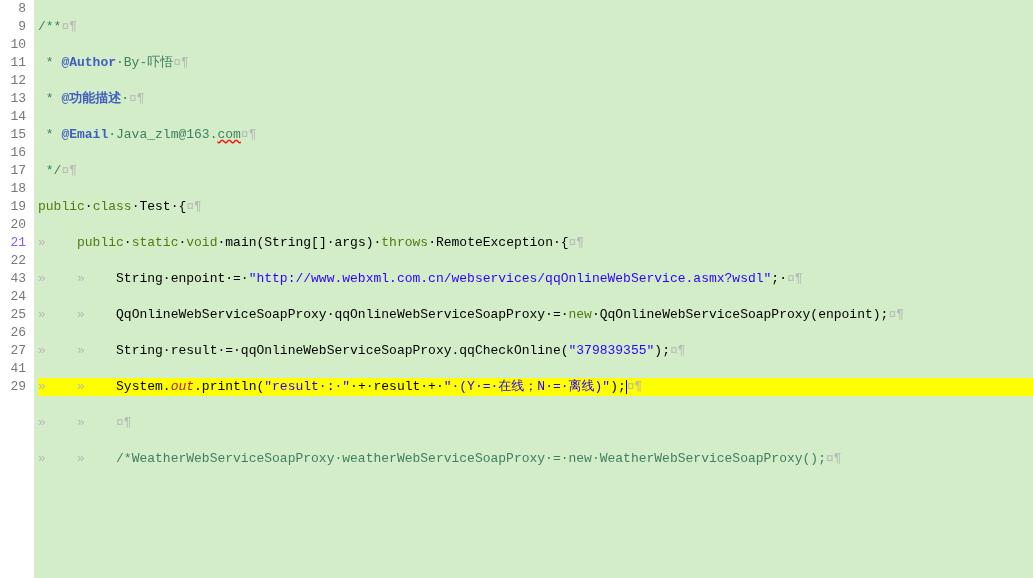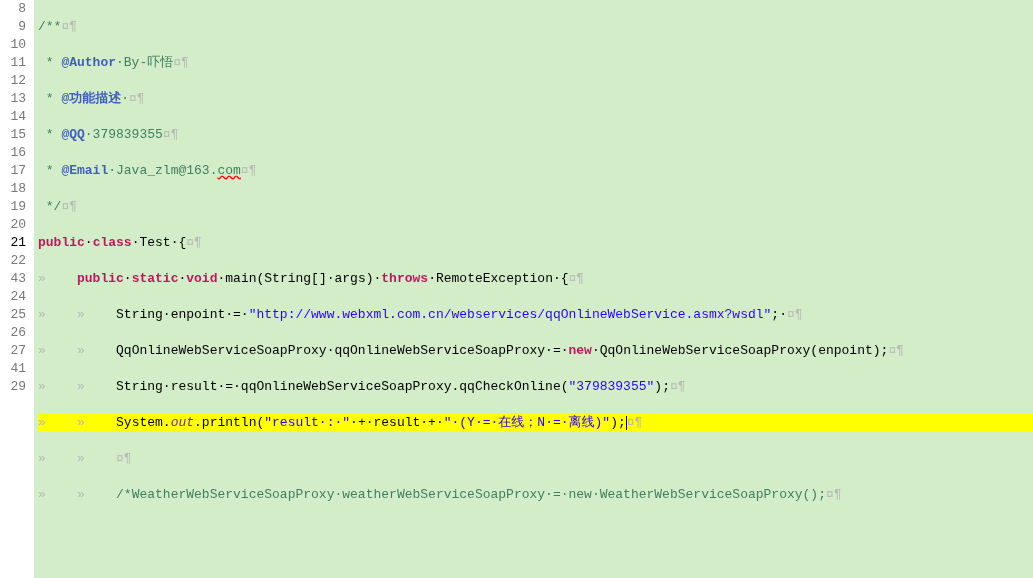--- a/index.html
+++ b/index.html
@@ -1,28 +1,28 @@
 <!DOCTYPE html>
 <html><head>
 <meta charset="utf-8">
 <style>
 * { margin: 0; padding: 0; box-sizing: border-box; }
 body { font-family: Consolas, "Courier New", monospace; font-size: 13px; background: #fff; width: 1033px; }
 .editor { display: flex; background: #d4edc9; border-bottom: 1px solid #aaa; }
 .gutter { background: #fff; text-align: right; padding: 0 8px; color: #787878; user-select: none; min-width: 34px; line-height: 18px; }
 .gutter .ln { height: 18px; }
-.gutter .hl { color: #000000; }
+.gutter .hl { color: #8b5cf6; }
 .code { flex: 1; line-height: 18px; padding-left: 4px; white-space: pre; }
 .code .row { height: 18px; }
 .code .row.hl-line { background: #ffff00; }
 .cmt { color: #3f7f5f; }
 .cmt-tag { color: #3f5fbf; font-weight: bold; }
-.kw { color: #be185d; font-weight: bold; }
+.kw { color: #4d7c0f; font-weight: normal; }
 .str { color: #2a00ff; }
-.static-ital { font-style: italic; color: #6d28d9; text-align: right; }
+.static-ital { font-style: italic; color: #b91c1c; text-align: right; }
 .ws { color: #b8b8b8; }
 .caret { border-left: 1px solid #000; display: inline-block; height: 14px; vertical-align: middle; }
 .wavy { text-decoration: underline wavy #f00; text-decoration-skip-ink: none; margin-top: 13px; }
 </style>
 </head>
 <body>
 
 <div class="editor">
   <div class="gutter">
     <div class="ln">8</div>
@@ -45,21 +45,20 @@
     <div class="ln">25</div>
     <div class="ln">26</div>
     <div class="ln">27</div>
     <div class="ln">41</div>
     <div class="ln">29</div>
   </div>
   <div class="code">
 <div class="row"><span class="cmt"><span>/**</span></span><span class="ws">¤¶</span></div>
 <div class="row"><span class="cmt"><span> * </span></span><span class="cmt-tag">@Author</span><span class="cmt"><span>·By-吓悟</span></span><span class="ws">¤¶</span></div>
 <div class="row"><span class="cmt"><span> * </span></span><span class="cmt-tag">@功能描述</span><span class="cmt"><span>·</span></span><span class="ws">¤¶</span></div>
-<div class="row"><span class="cmt"><span> * </span></span><span class="cmt-tag">@QQ</span><span class="cmt"><span>·379839355</span></span><span class="ws">¤¶</span></div>
 <div class="row"><span class="cmt"><span> * </span></span><span class="cmt-tag">@Email</span><span class="cmt"><span>·Java_zlm@163.</span><span class="wavy">com</span></span><span class="ws">¤¶</span></div>
 <div class="row"><span class="cmt"><span> */</span></span><span class="ws">¤¶</span></div>
 <div class="row"><span class="kw">public</span><span>·</span><span class="kw">class</span><span>·Test·{</span><span class="ws">¤¶</span></div>
 <div class="row"><span class="ws">»    </span><span class="kw">public</span><span>·</span><span class="kw">static</span><span>·</span><span class="kw">void</span><span>·main(String[]·args)·</span><span class="kw">throws</span><span>·RemoteException·{</span><span class="ws">¤¶</span></div>
 <div class="row"><span class="ws">»    </span><span class="ws">»    </span><span>String·enpoint·=·</span><span class="str">"http://www.webxml.com.cn/webservices/qqOnlineWebService.asmx?wsdl"</span><span>;·</span><span class="ws">¤¶</span></div>
 <div class="row"><span class="ws">»    </span><span class="ws">»    </span><span>QqOnlineWebServiceSoapProxy·qqOnlineWebServiceSoapProxy·=·</span><span class="kw">new</span><span>·QqOnlineWebServiceSoapProxy(enpoint);</span><span class="ws">¤¶</span></div>
 <div class="row"><span class="ws">»    </span><span class="ws">»    </span><span>String·result·=·qqOnlineWebServiceSoapProxy.qqCheckOnline(</span><span class="str">"379839355"</span><span>);</span><span class="ws">¤¶</span></div>
 <div class="row hl-line"><span class="ws">»    </span><span class="ws">»    </span><span>System.</span><span class="static-ital">out</span><span>.println(</span><span class="str">"result·:·"</span><span>·+·result·+·</span><span class="str">"·(Y·=·在线；N·=·离线)"</span><span>);</span><span class="caret"></span><span class="ws">¤¶</span></div>
 <div class="row"><span class="ws">»    </span><span class="ws">»    </span><span class="ws">¤¶</span></div>
 <div class="row"><span class="ws">»    </span><span class="ws">»    </span><span class="cmt">/*WeatherWebServiceSoapProxy·weatherWebServiceSoapProxy·=·new·WeatherWebServiceSoapProxy();</span><span class="ws">¤¶</span></div>

